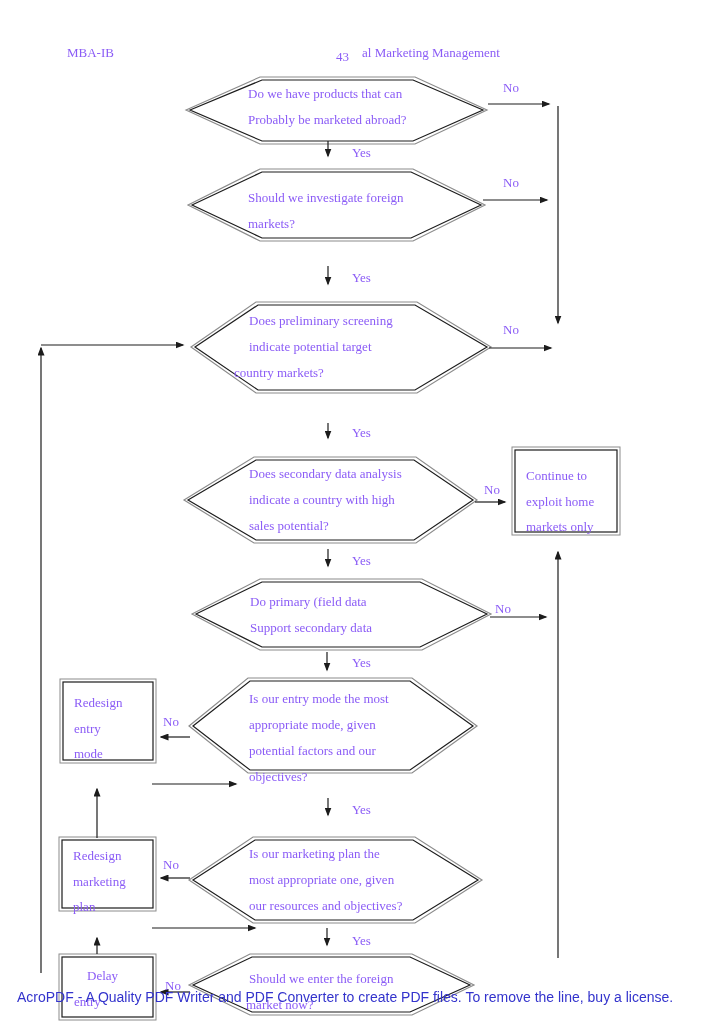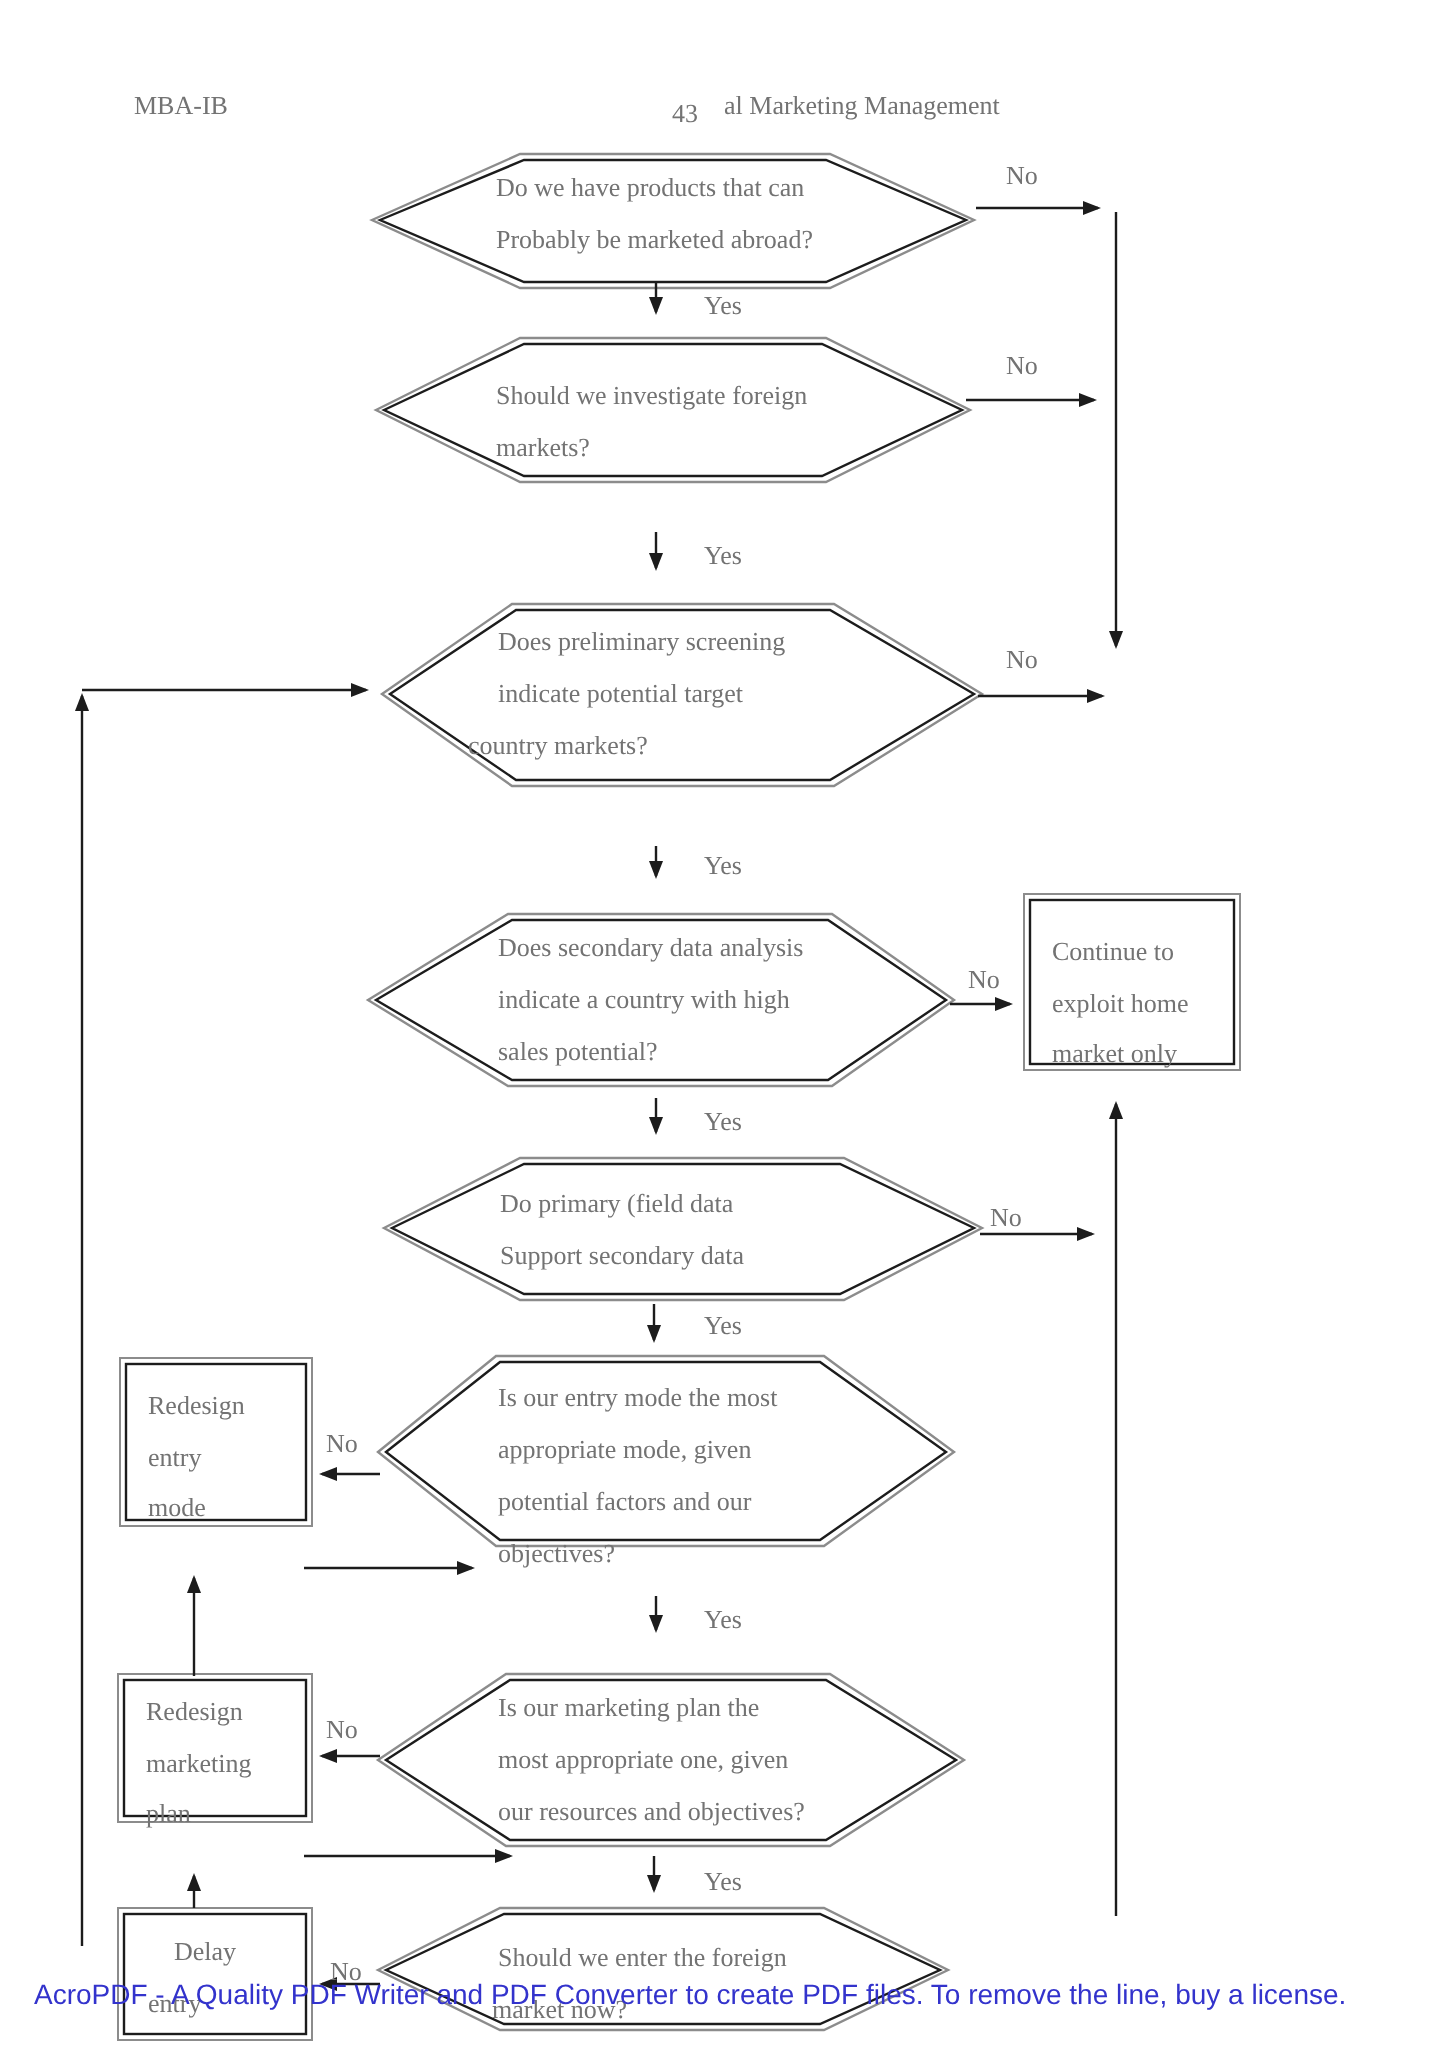--- a/index.html
+++ b/index.html
@@ -11,21 +11,21 @@
     font-family:"Liberation Serif", serif;
     color:#1a1a1a;
   }
   #shapes{position:absolute;left:0;top:0;z-index:1;}
   .t{
     position:absolute;
     white-space:nowrap;
     font-size:13px;
     line-height:15px;
     z-index:2;
-    color:#737373;
+    color:#8b5cf6;
   }
   .hdr{font-size:13px;}
   #footer-line{
     position:absolute;
     left:17px;top:989px;
     width:711px;
     z-index:5;
     font-family:"Liberation Sans", sans-serif;
     font-size:14px;
     color:#3333cc;
@@ -153,21 +153,21 @@
 
   <div class="t" style="left:249px;top:846px;">Is our marketing plan the</div>
   <div class="t" style="left:249px;top:872px;">most appropriate one, given</div>
   <div class="t" style="left:249px;top:898px;">our resources and objectives?</div>
 
   <div class="t" style="left:249px;top:971px;">Should we enter the foreign</div>
   <div class="t" style="left:246px;top:997px;">market now?</div>
 
   <div class="t" style="left:526px;top:468px;">Continue to</div>
   <div class="t" style="left:526px;top:494px;">exploit home</div>
-  <div class="t" style="left:526px;top:519px;">market only</div>
+  <div class="t" style="left:526px;top:519px;">markets only</div>
 
   <div class="t" style="left:74px;top:695px;">Redesign</div>
   <div class="t" style="left:74px;top:721px;">entry</div>
   <div class="t" style="left:74px;top:746px;">mode</div>
 
   <div class="t" style="left:73px;top:848px;">Redesign</div>
   <div class="t" style="left:73px;top:874px;">marketing</div>
   <div class="t" style="left:73px;top:899px;">plan</div>
 
   <div class="t" style="left:74px;top:968px;margin-left:13px;">Delay</div>

